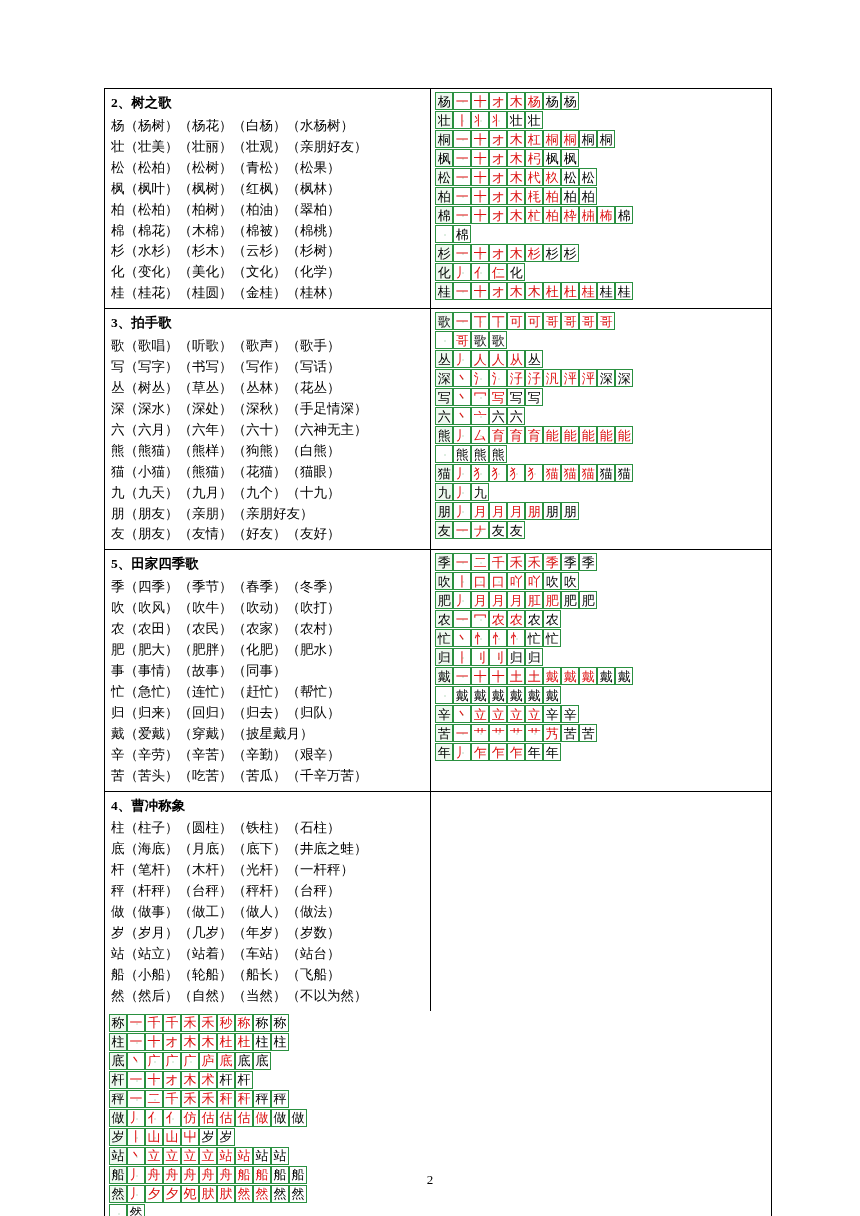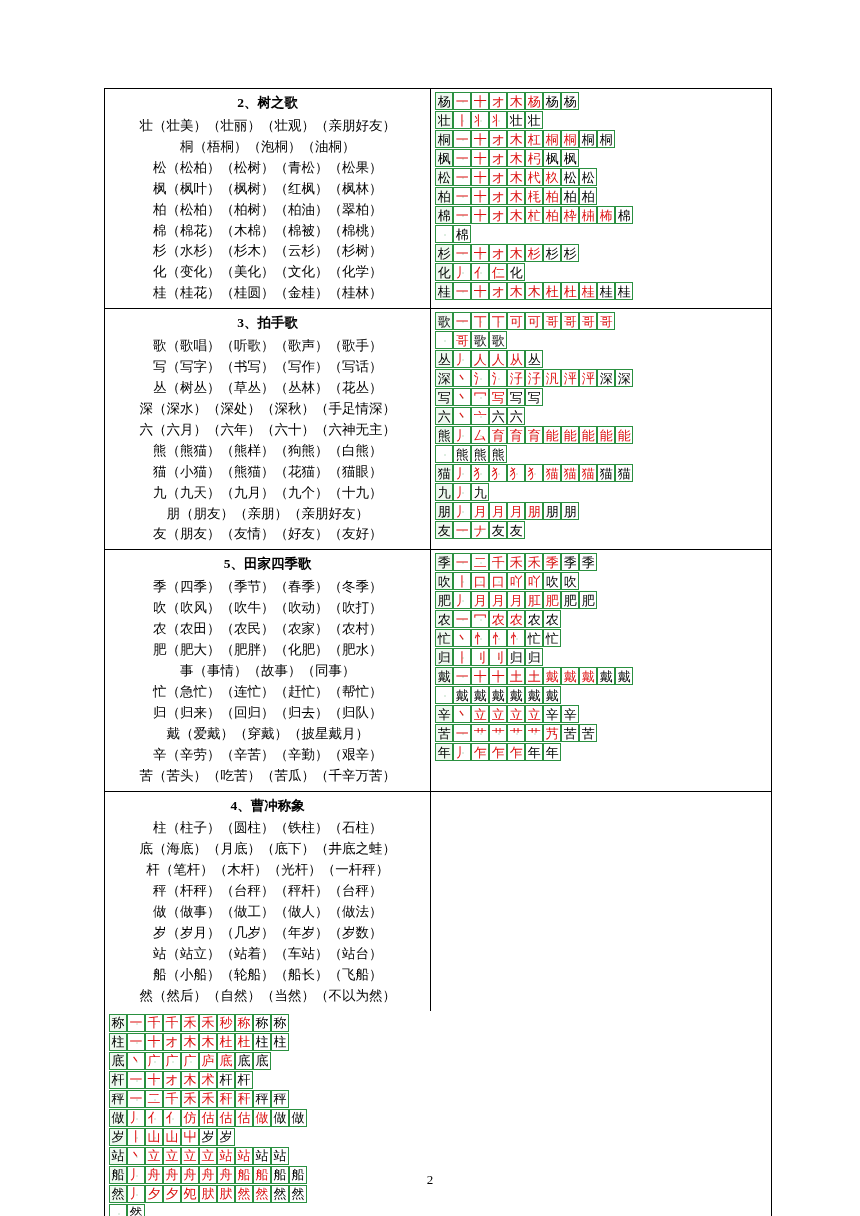--- a/index.html
+++ b/index.html
@@ -20,21 +20,20 @@
     display: flex;
     border-bottom: 1px solid #000;
   }
   .section:last-child { border-bottom: none; flex-direction: column; }
   .left-col {
     width: 49%;
     padding: 4px 6px 4px 6px;
     border-right: 1px solid #000;
     font-size: 13.5px;
     line-height: 1.55;
-    text-align: center;
   }
   .left-col .title { font-weight: bold; margin-bottom: 2px; }
   .left-col .entry { white-space: nowrap; }
   .right-col {
     width: 51%;
     padding: 3px 4px 3px 4px;
     display: flex;
     flex-direction: column;
     gap: 1px;
     font-size: 12px;
@@ -83,22 +82,22 @@
     font-size: 13px;
   }
 </style>
 </head>
 <body>
 
 <div class="page">
     <div class="section">
       <div class="left-col">
         <div class="title">2、树之歌</div>
+        <div class="entry">杨（杨树）（杨花）（白杨）（水杨树）</div>
         <div class="entry">壮（壮美）（壮丽）（壮观）（亲朋好友）</div>
-        <div class="entry">桐（梧桐）（泡桐）（油桐）</div>
         <div class="entry">松（松柏）（松树）（青松）（松果）</div>
         <div class="entry">枫（枫叶）（枫树）（红枫）（枫林）</div>
         <div class="entry">柏（松柏）（柏树）（柏油）（翠柏）</div>
         <div class="entry">棉（棉花）（木棉）（棉被）（棉桃）</div>
         <div class="entry">杉（水杉）（杉木）（云杉）（杉树）</div>
         <div class="entry">化（变化）（美化）（文化）（化学）</div>
         <div class="entry">桂（桂花）（桂圆）（金桂）（桂林）</div>
       </div>
       <div class="right-col">
         <div class="stroke-row head-char">

